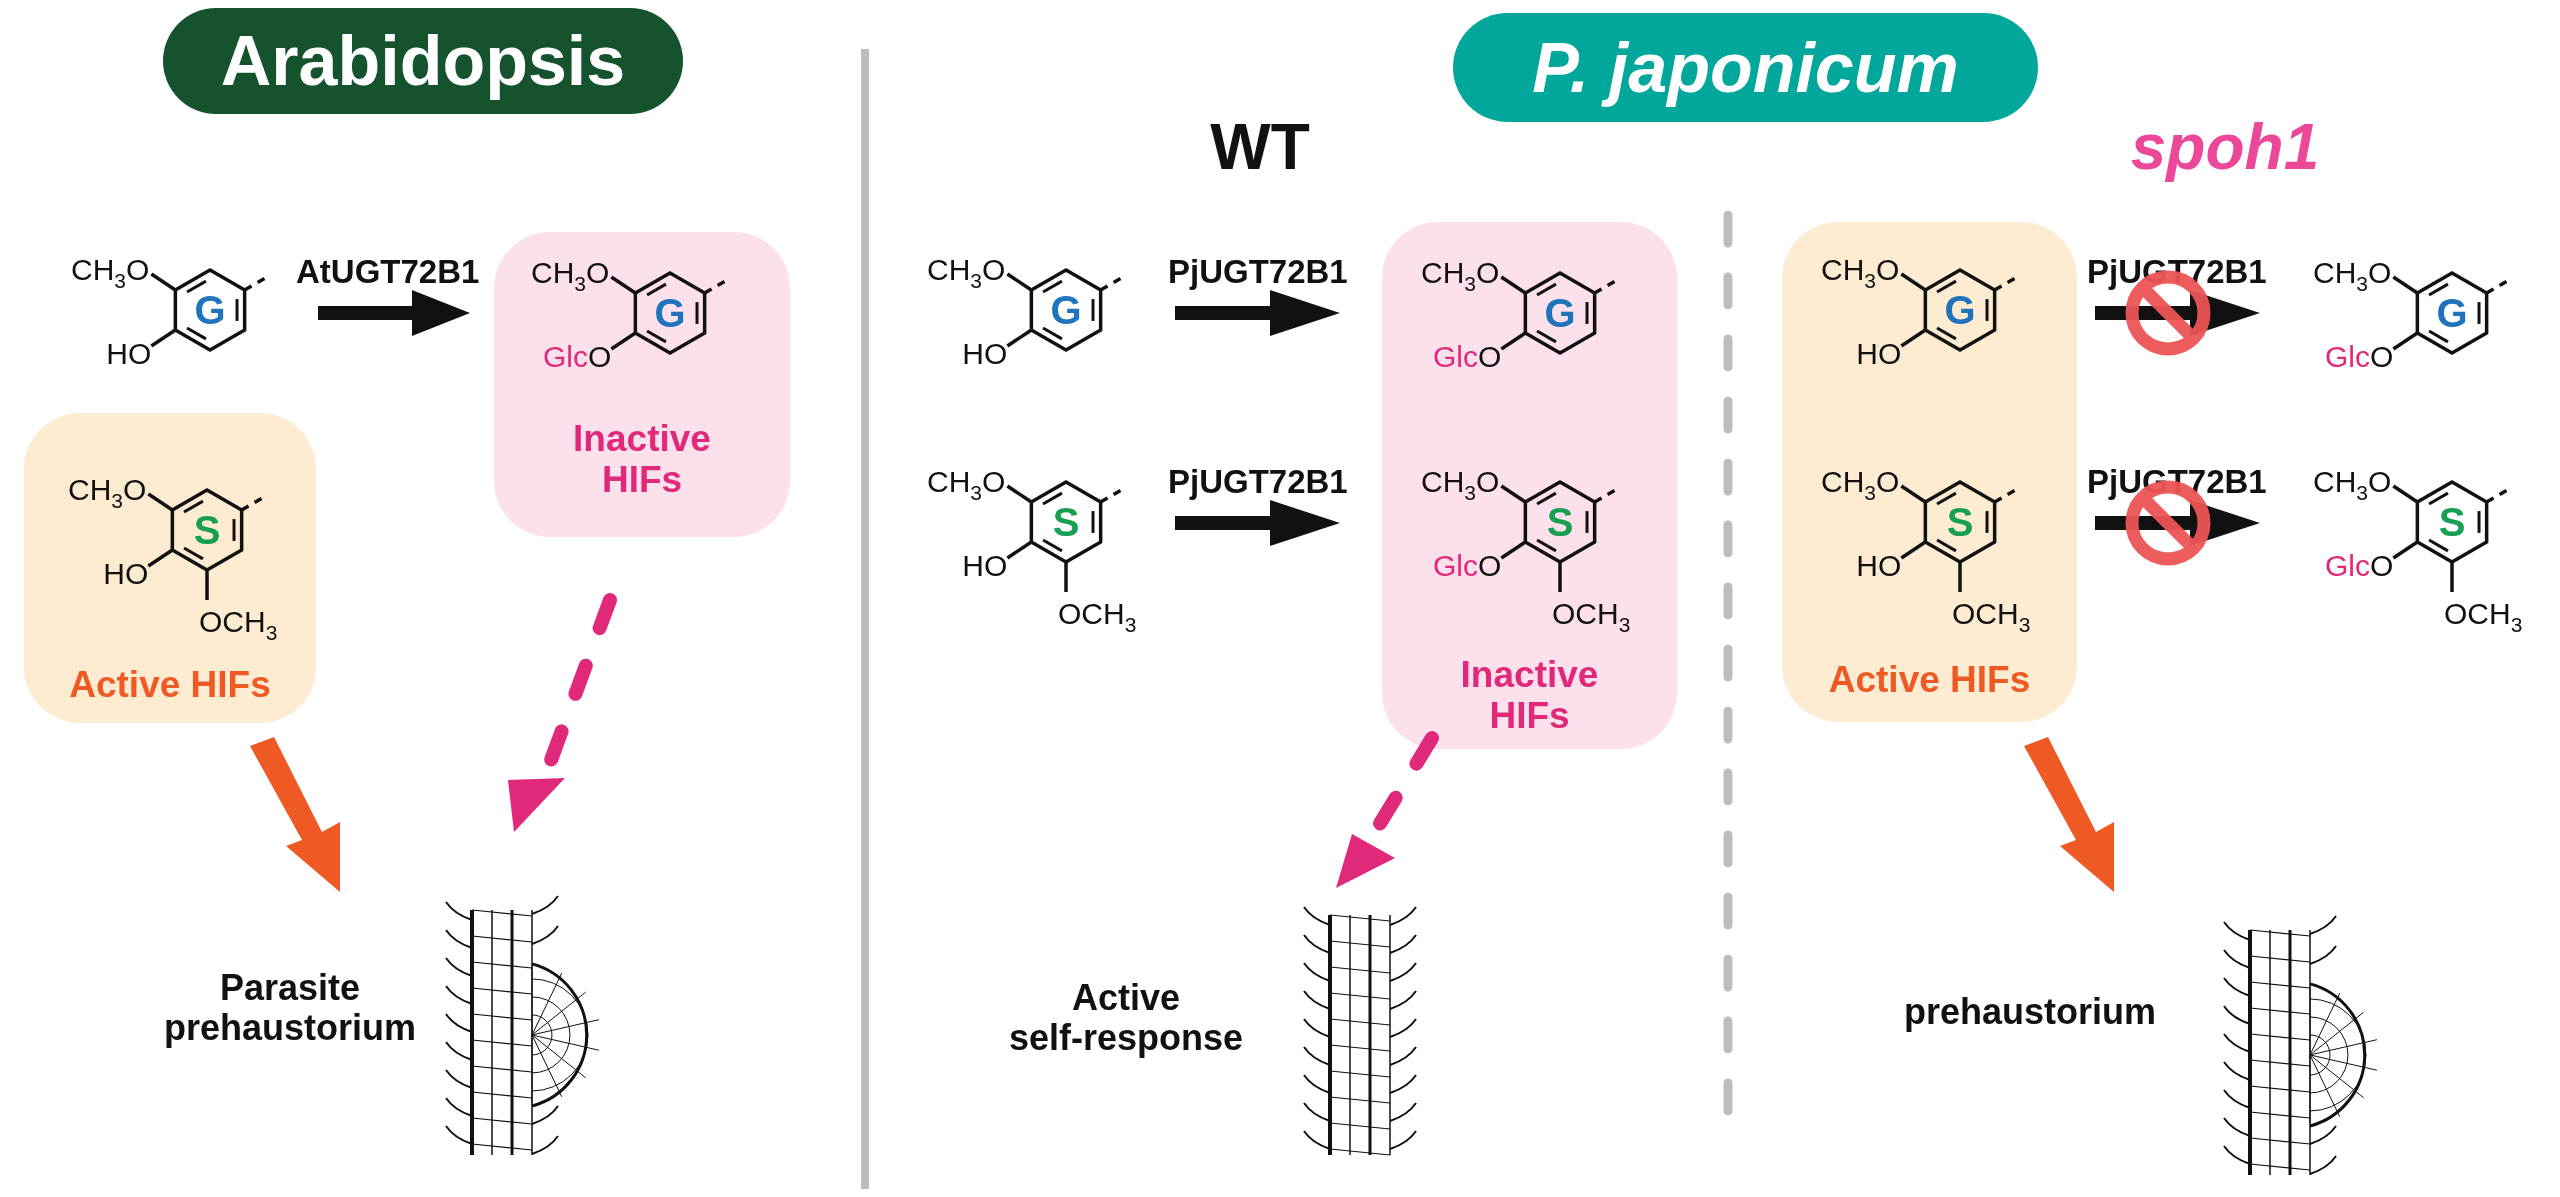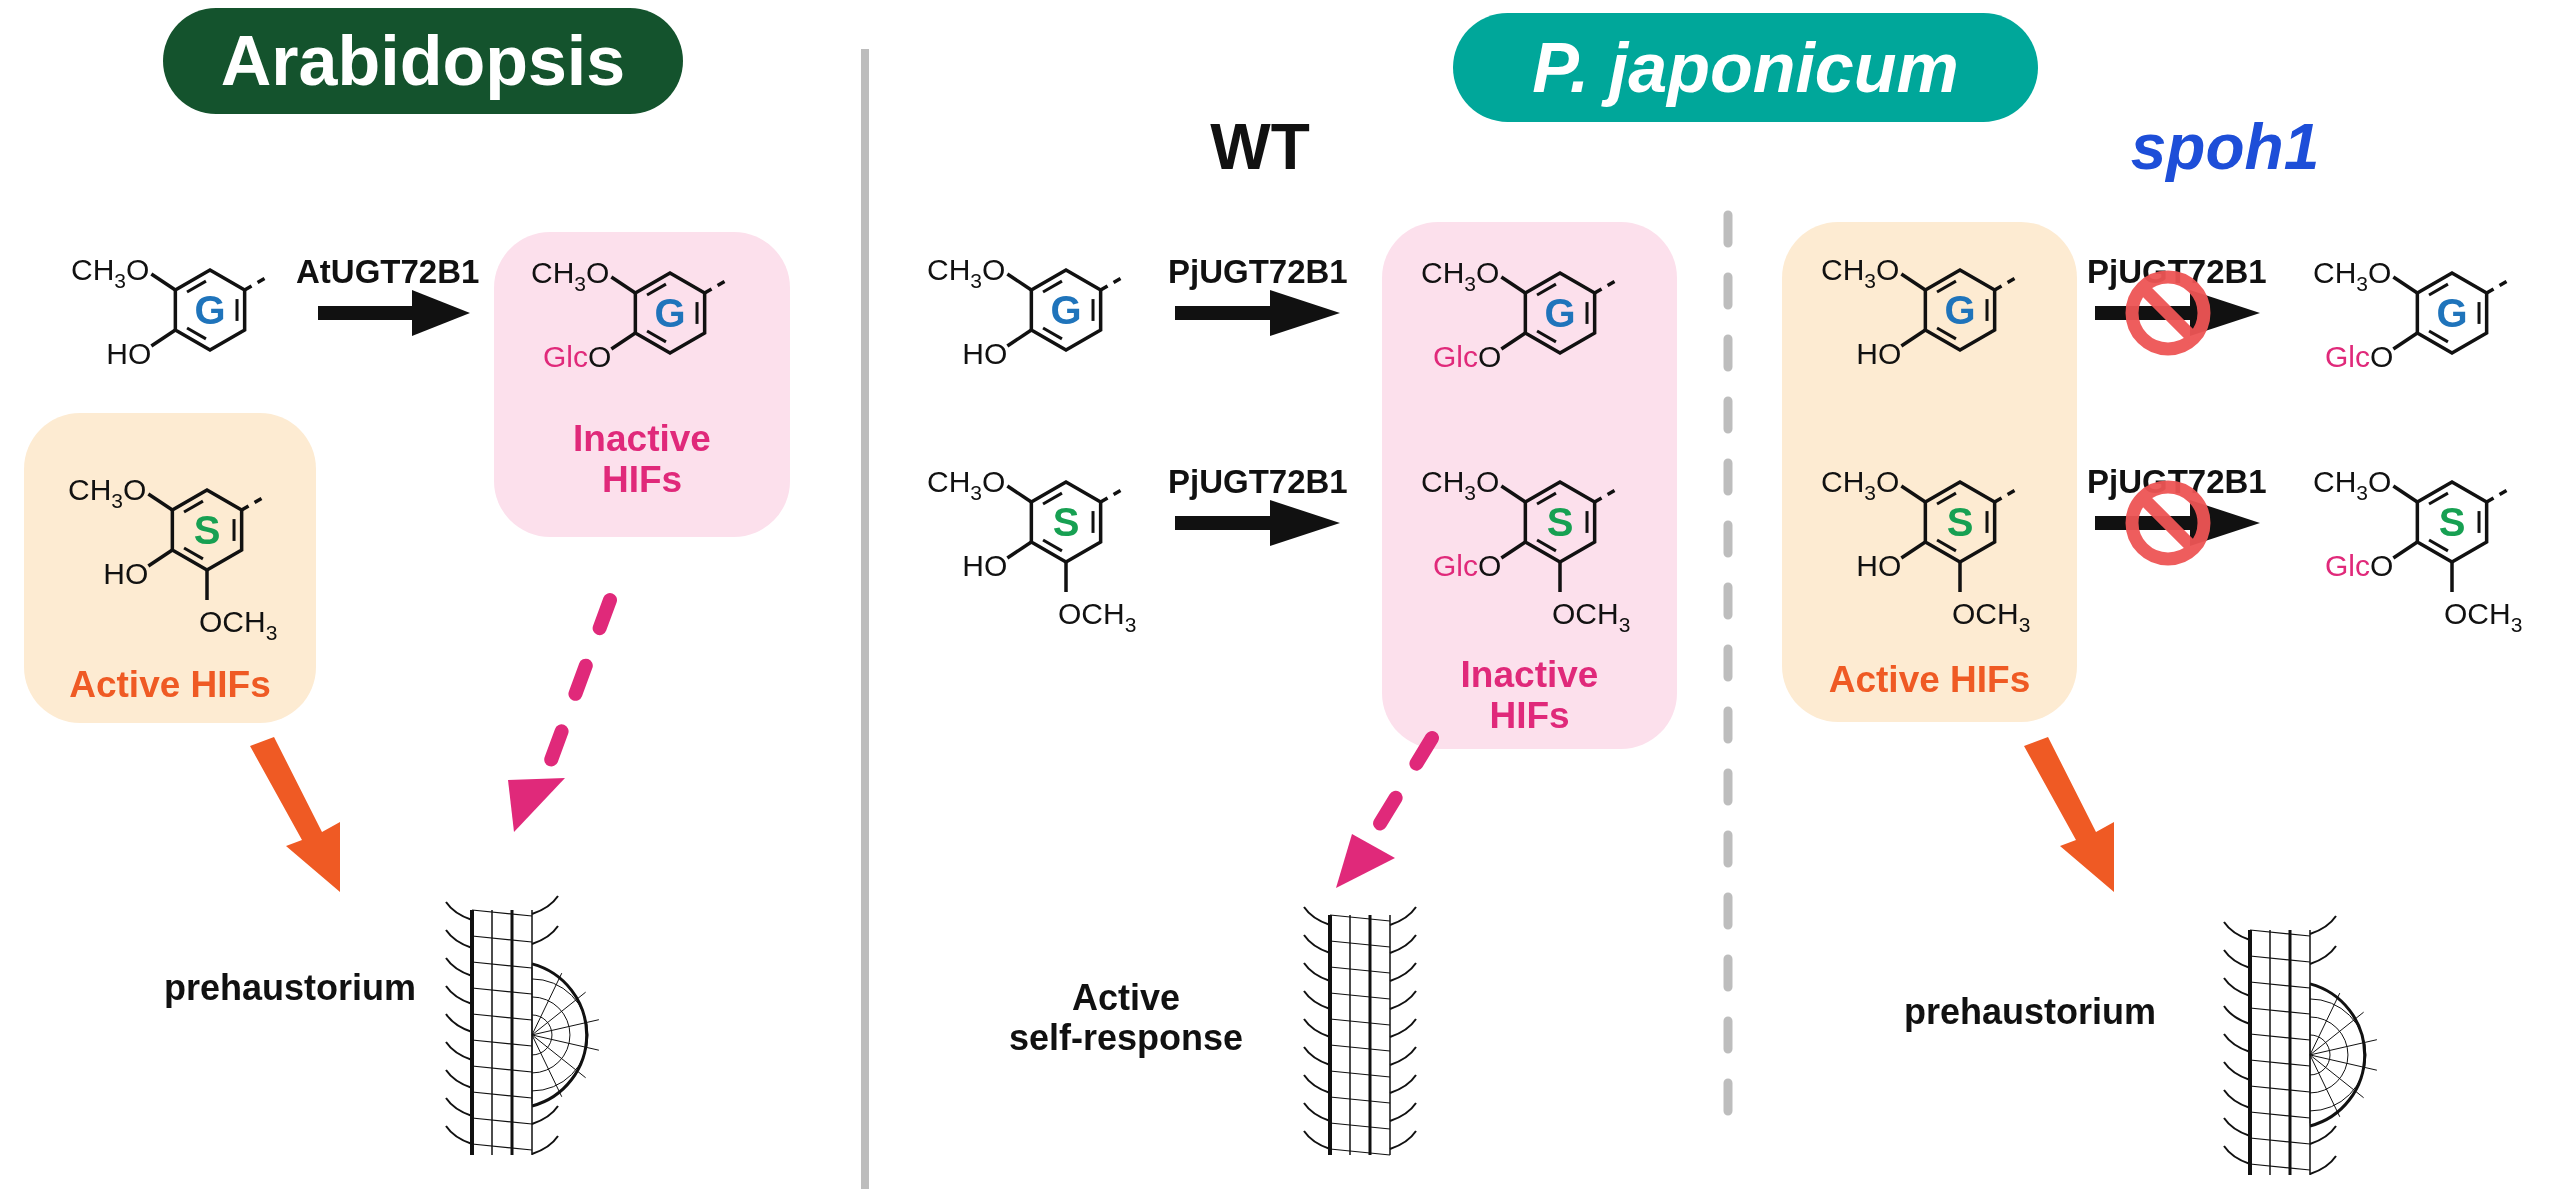--- a/index.html
+++ b/index.html
@@ -15,21 +15,21 @@
 </head>
 <body>
 
 <div class="pill" style="left:163px;top:8px;width:520px;height:106px;background:#14532d;">
   <span>Arabidopsis</span>
 </div>
 <div class="pill" style="left:1453px;top:13px;width:585px;height:109px;background:#00A79A;font-style:italic;">
   <span>P. japonicum</span>
 </div>
 <div class="lbl" style="left:1160px;top:112px;width:200px;font-size:64px;color:#111;">WT</div>
-<div class="lbl" style="left:2100px;top:112px;width:250px;font-size:64px;color:#1d4ed8;font-style:italic;">spoh1</div>
+<div class="lbl" style="left:2100px;top:112px;width:250px;font-size:64px;color:#ec4899;font-style:italic;">spoh1</div>
 
 <div class="abs" style="left:861px;top:49px;width:8px;height:1140px;background:#BDBDBD;"></div>
 <svg width="2560" height="1197">
   <line x1="1728" y1="215" x2="1728" y2="1125" stroke="#BDBDBD" stroke-width="9" stroke-linecap="round" stroke-dasharray="28 34"></line>
 </svg>
 
 <div class="box" style="left:494px;top:232px;width:296px;height:305px;background:#FCE0EC;"></div>
 <div class="box" style="left:24px;top:413px;width:292px;height:310px;background:#FDEBD2;"></div>
 <div class="box" style="left:1382px;top:222px;width:295px;height:527px;background:#FCE0EC;"></div>
 <div class="box" style="left:1782px;top:222px;width:295px;height:500px;background:#FDEBD2;"></div>
@@ -356,20 +356,21 @@
       <line x1="2310" y1="1054.95" x2="2339.7644245034644" y2="1116.756464338106" stroke-width="1"></line>
       <line x1="2310" y1="1054.95" x2="2310" y2="1123.55" stroke-width="1"></line>
       <path d="M2310 934 q 18 -6 26 -18" stroke-width="2"></path>
       <path d="M2310 964 q 18 -6 26 -18" stroke-width="2"></path>
       <path d="M2310 1144 q 18 -6 26 -18" stroke-width="2"></path>
       <path d="M2310 1174 q 18 -6 26 -18" stroke-width="2"></path>
     </g>
   </svg>
 
 <div class="lbl" style="left:100px;top:968px;width:380px;font-size:36px;color:#111;">
+  <div>Parasite</div>
   <div>prehaustorium</div>
 </div>
 <div class="lbl" style="left:966px;top:978px;width:320px;font-size:36px;color:#111;">
   <div>Active</div>
   <div>self-response</div>
 </div>
 <div class="lbl" style="left:1870px;top:992px;width:320px;font-size:36px;color:#111;">
   <div>prehaustorium</div>
 </div>
 

